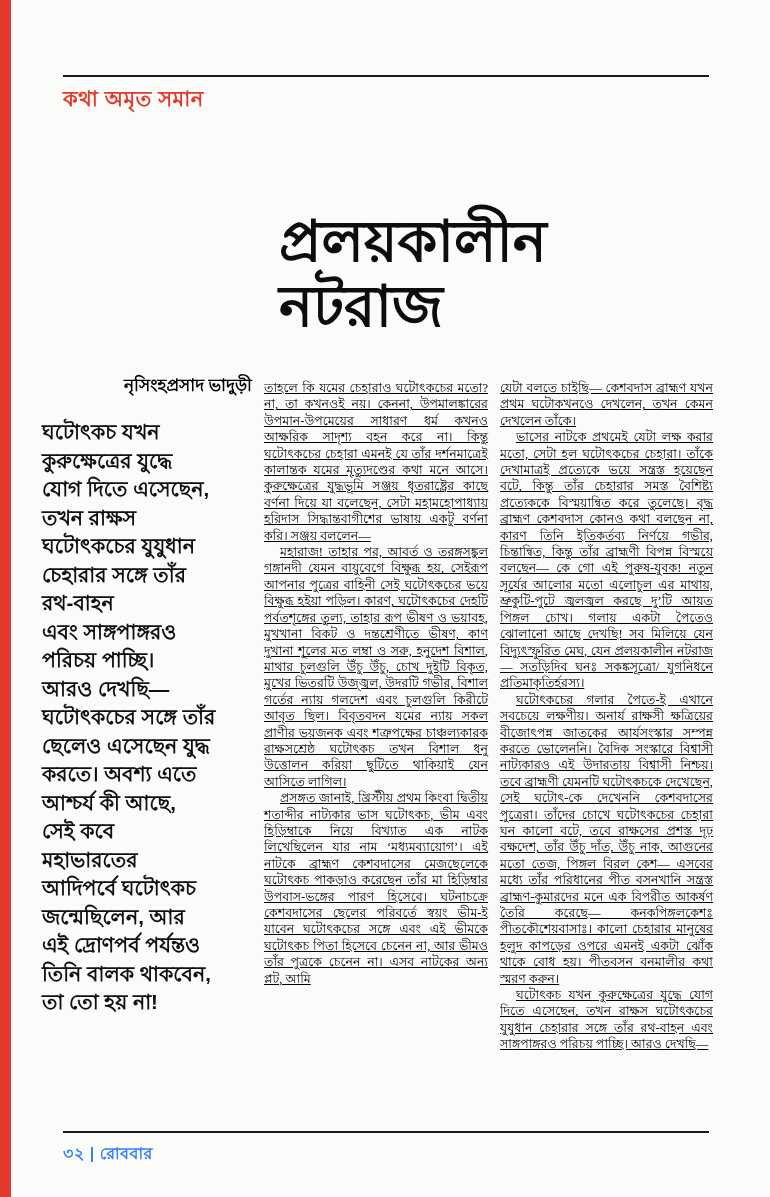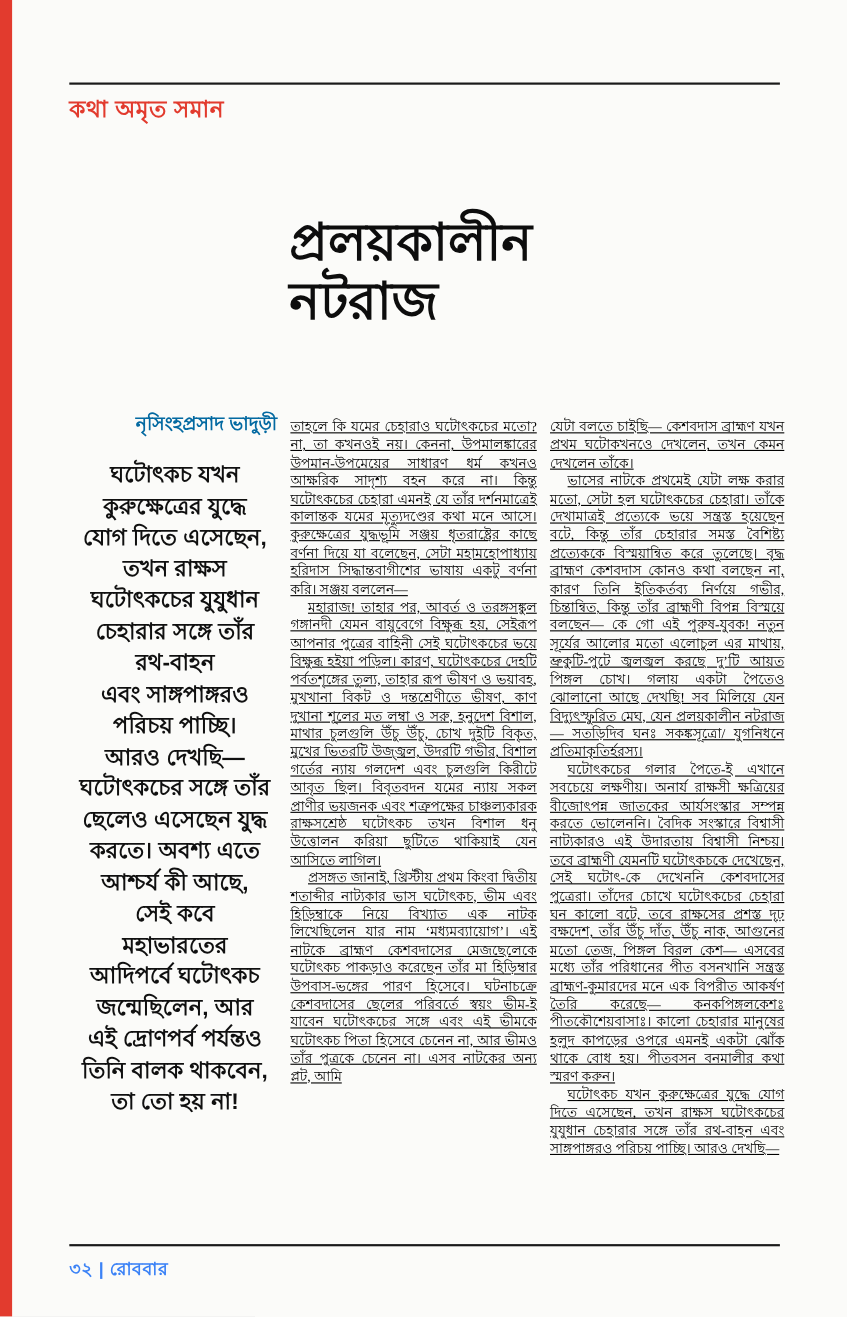--- a/index.html
+++ b/index.html
@@ -28,43 +28,43 @@
     position: absolute;
     left: 63px; top: 83px;
     font-family: "Liberation Sans", sans-serif;
     font-size: 21px;
     font-weight: 700;
     letter-spacing: 0.5px;
   }
   .headline {
     position: absolute;
     left: 263px; top: 193px;
-    margin: 0;
+    margin: 16px;
     font-family: "Liberation Sans", sans-serif;
-    font-size: 47px;
+    font-size: 57px;
     line-height: 1.14;
     font-weight: 800;
     color: #0d0d0d;
     white-space: pre-line;
   }
   .author {
     position: absolute;
     left: 55px; top: 372px;
     width: 197px;
     text-align: right;
-    font-family: Liberation Sans, sans-serif;
+    font-family: Liberation Serif, serif;
     font-size: 17px;
     font-weight: 700;
-    color: #0369a1;
+    color: #000000;
   }
   .pull-quote {
     position: absolute;
-    left: 58px; top: 418px;
+    left: 42px; top: 418px;
     width: 202px;
-    text-align: center;
+    text-align: left;
     font-family: "Liberation Sans", sans-serif;
     font-size: 20.5px;
     line-height: 28.5px;
     font-weight: 700;
     color: #101010;
     white-space: pre-line;
   }
   .body-col {
     position: absolute;
     top: 380px;

